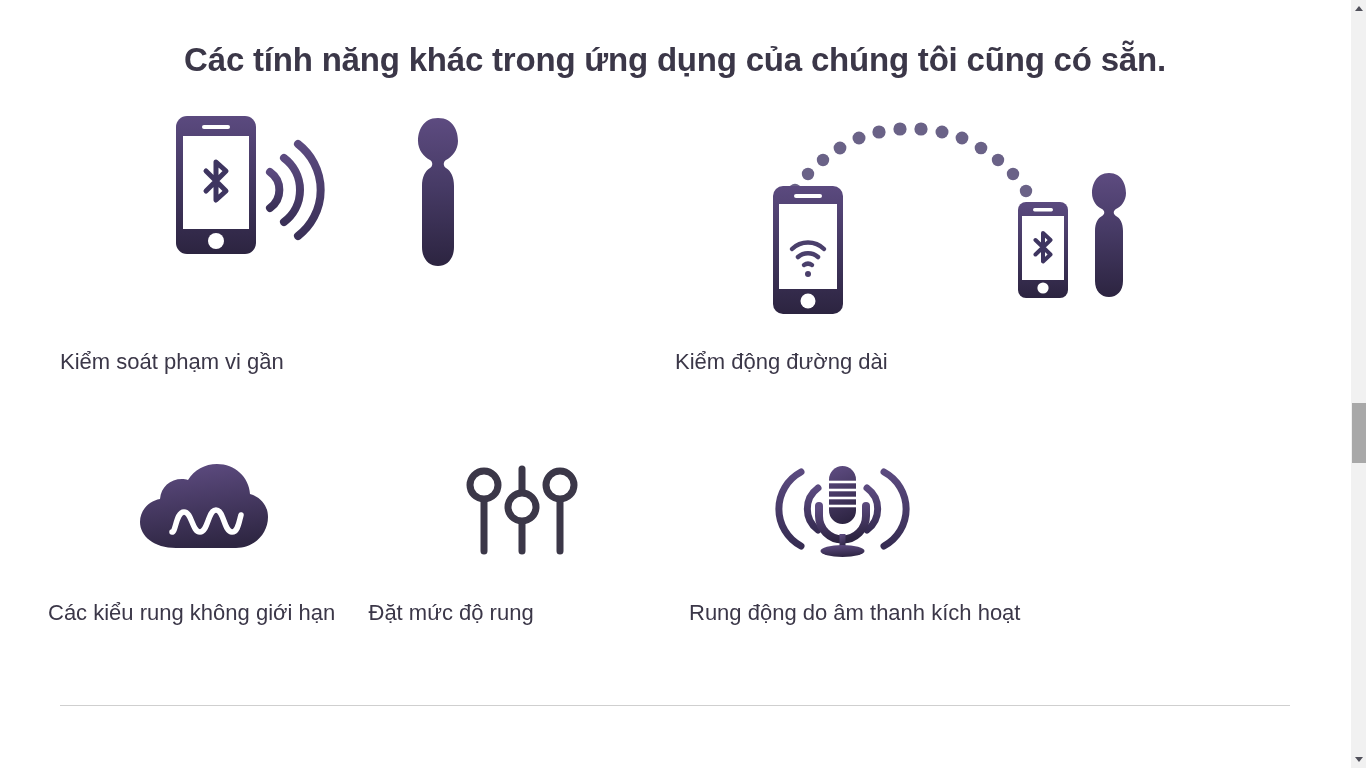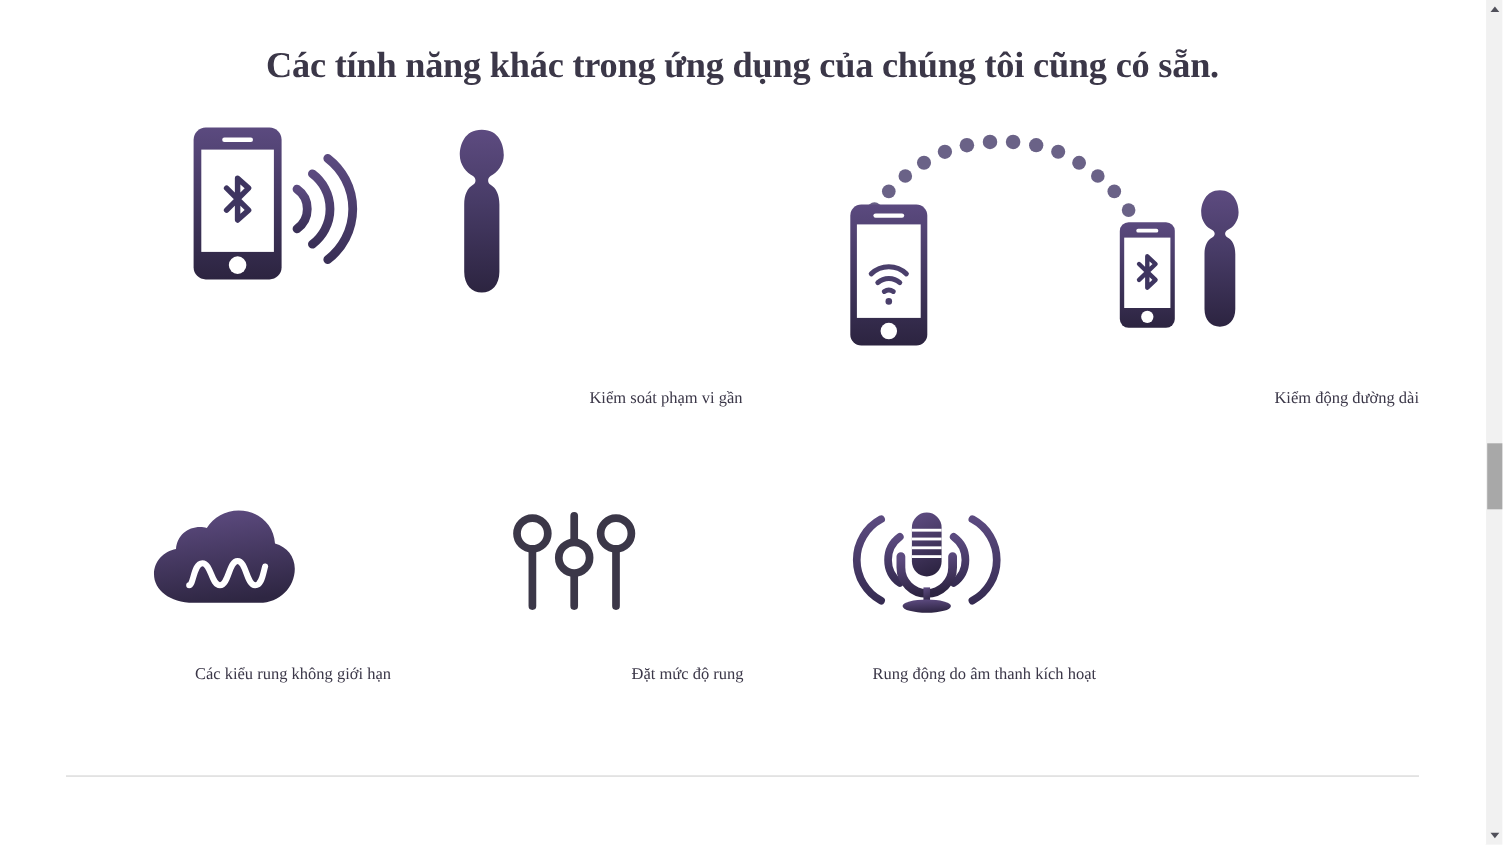--- a/index.html
+++ b/index.html
@@ -19,21 +19,20 @@
     background: #ffffff;
   }
 
   
   .content {
     position: absolute;
     left: 0; top: 0;
     width: 1350px;
     height: 768px;
     background: #ffffff;
-    font-family: Liberation Serif, serif;
   }
 
   
   .page-title {
     position: absolute;
     left: 0;
     top: 16px;
     width: 1350px;
     text-align: center;
     font-size: 33px;
@@ -68,22 +67,22 @@
 
   .art {
     height: 220px;
     display: flex;
     align-items: center;
     justify-content: center;
   }
   .row2 .art { height: 110px; }
 
   .caption {
-    text-align: right;
-    font-size: 15px;
+    text-align: left;
+    font-size: 22px;
     color: #3b3748;
     line-height: 24px;
     white-space: nowrap;
     margin-top: 30px;
   }
   .row2 .caption { margin-top: 36px; }
 
   
   .divider {
     position: absolute;

